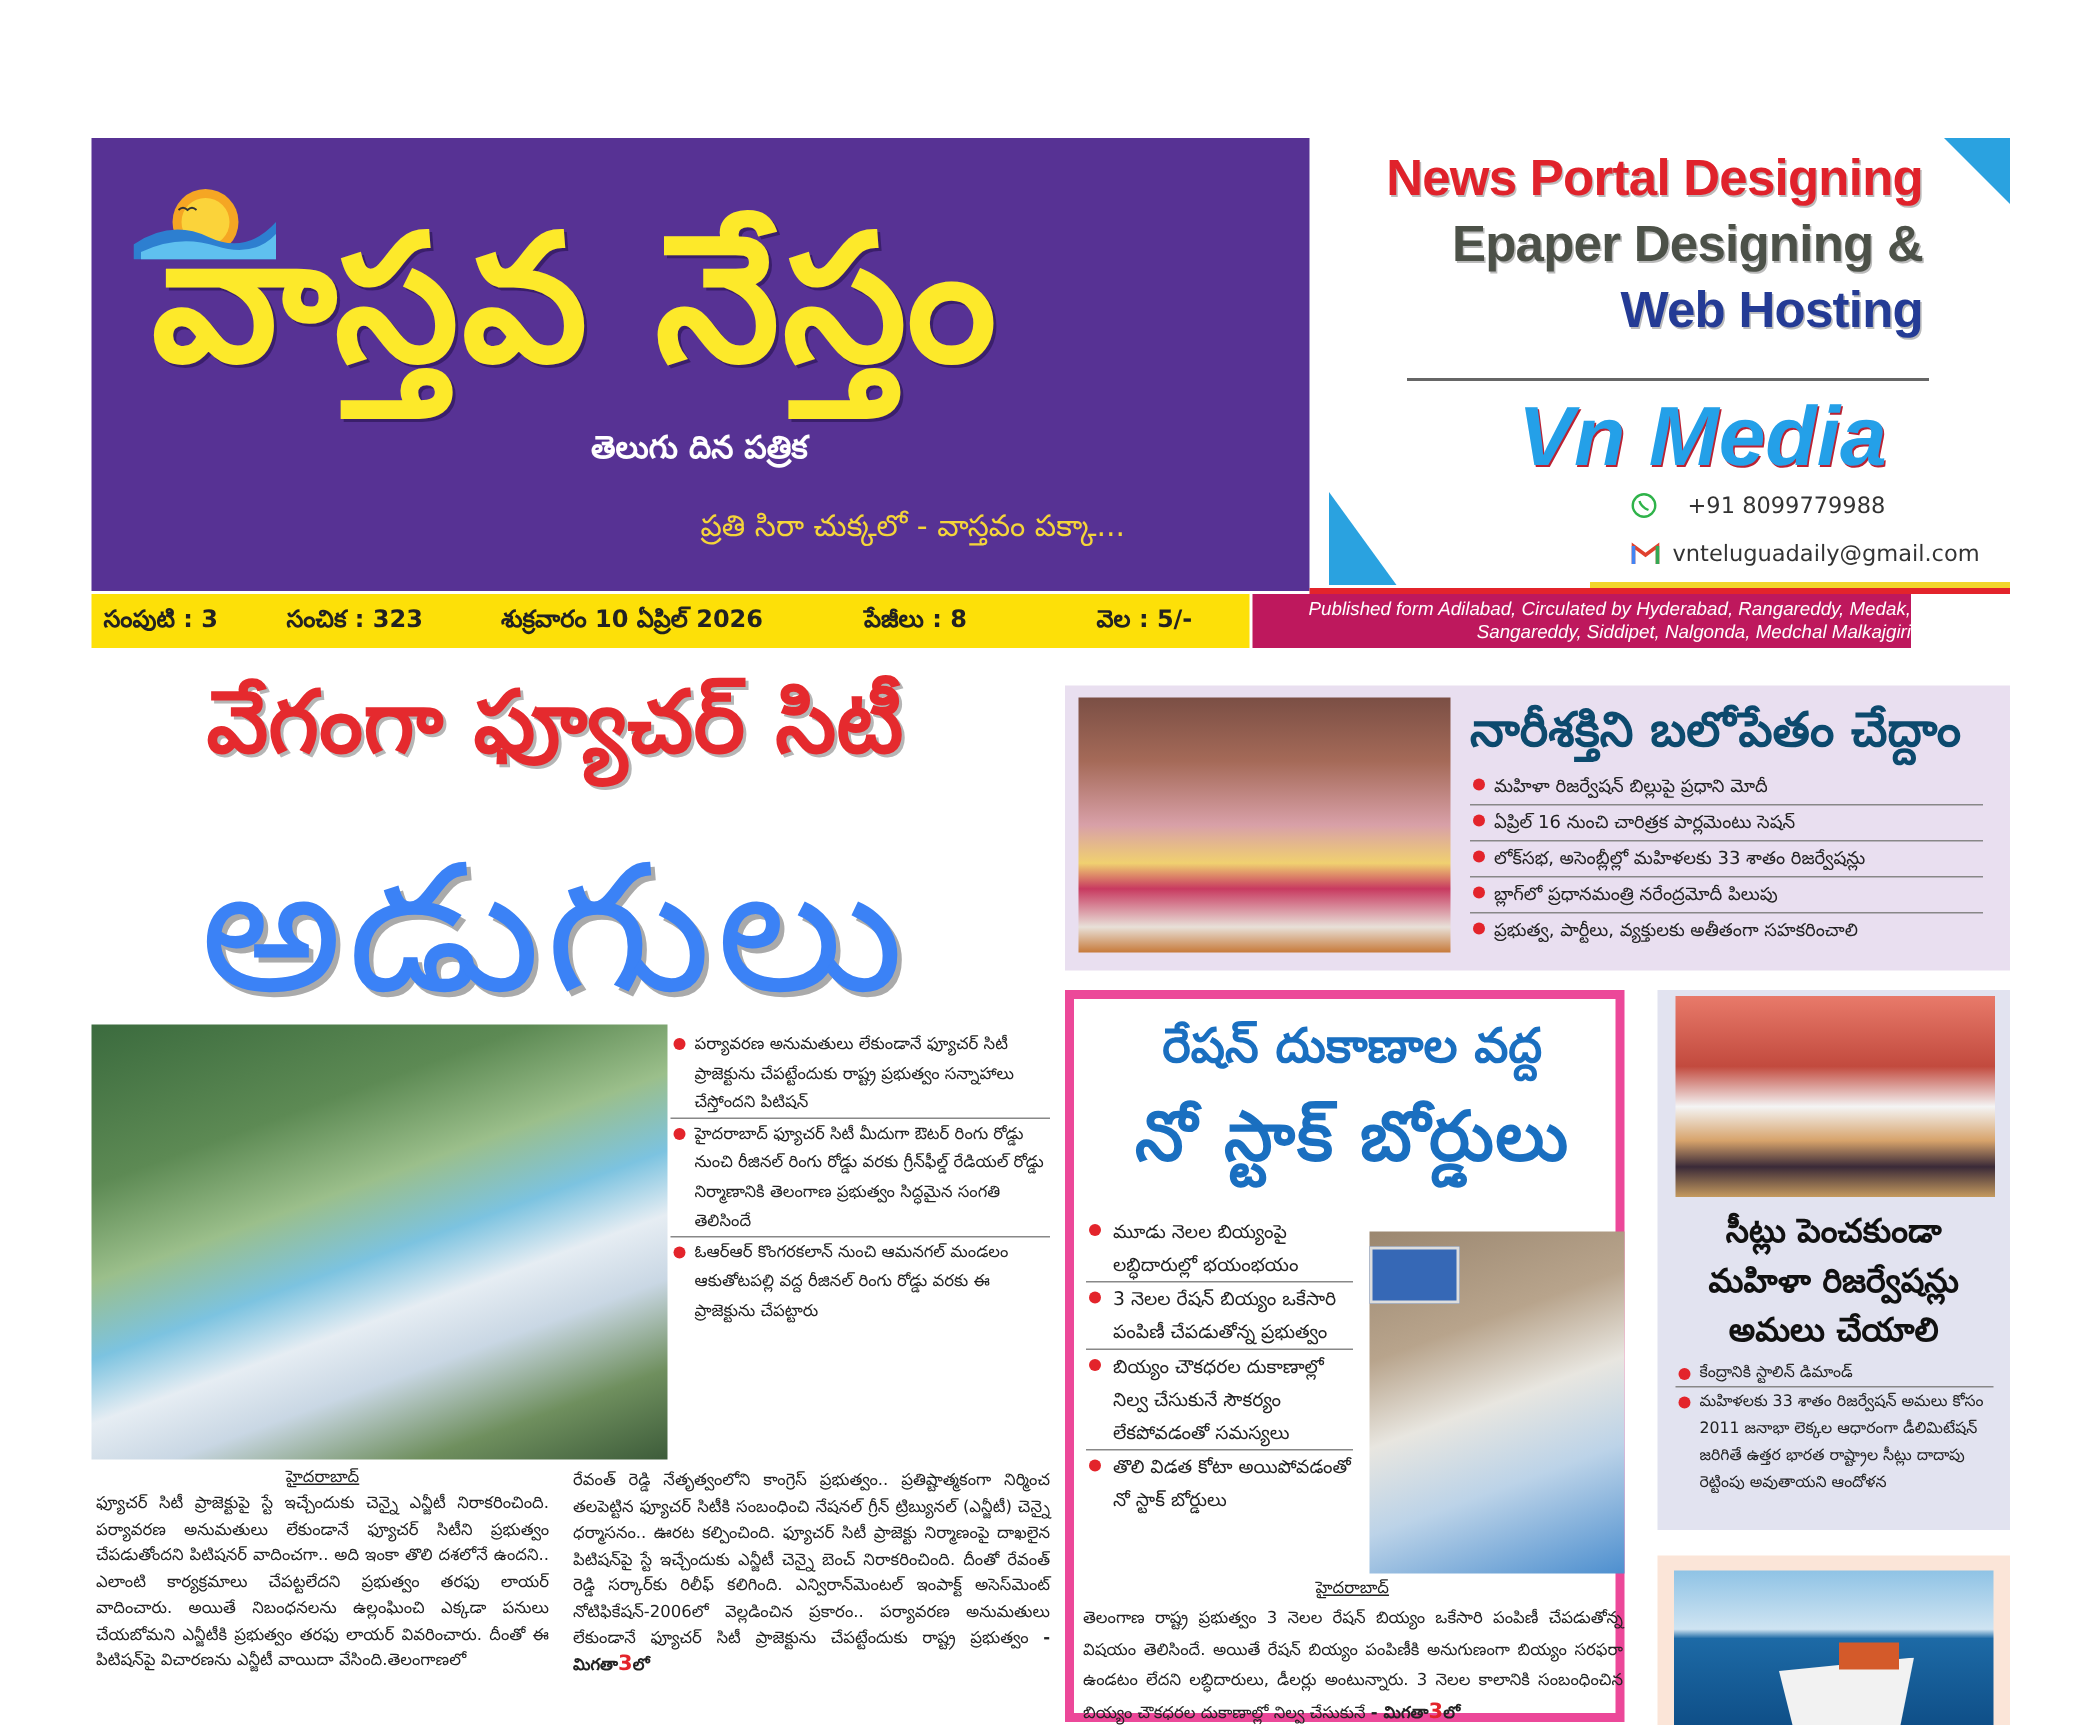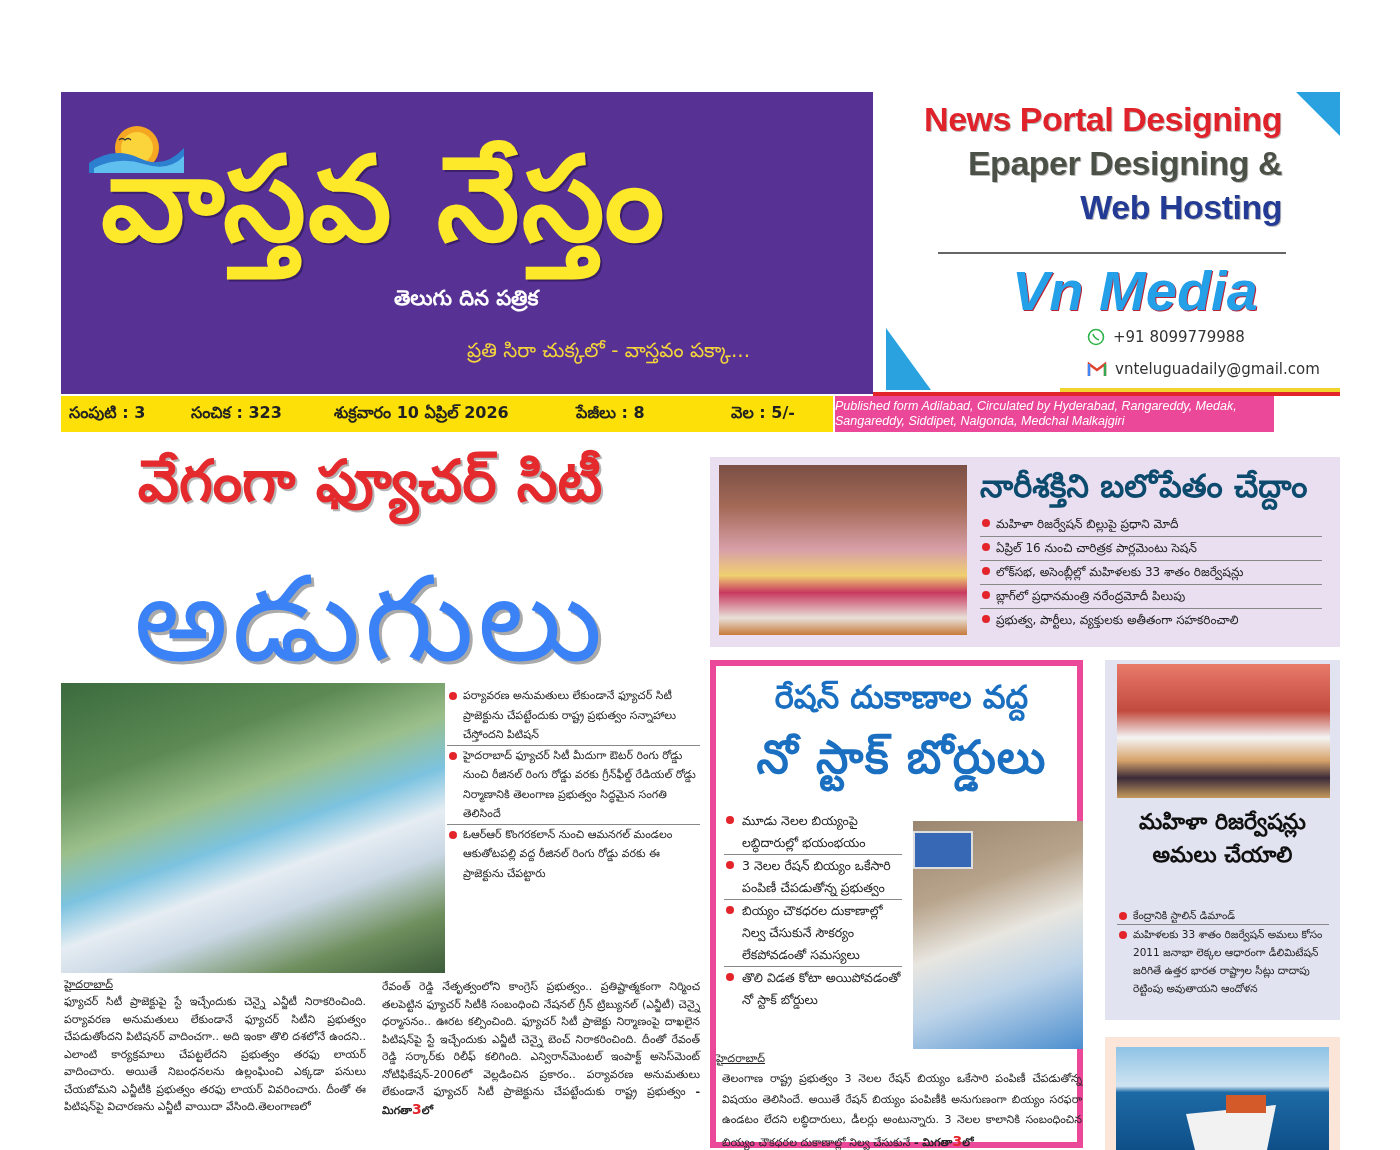--- a/index.html
+++ b/index.html
@@ -14,50 +14,50 @@
 #mast .tag{position:absolute;left:406px;top:246px;font-size:20px;color:#f5d53a}
 #sunlogo{position:absolute;left:28px;top:26px;width:95px;height:55px}
 
 
 #ad{left:880px;top:92px;width:460px;height:302px;background:#fff}
 #ad .l1{position:absolute;right:58px;top:8px;font-family:"Liberation Sans",sans-serif;font-weight:bold;font-size:34px;color:#e0222b;letter-spacing:-.5px;text-shadow:1px 1px 0 #bbb}
 #ad .l2{position:absolute;right:58px;top:52px;font-family:"Liberation Sans",sans-serif;font-weight:bold;font-size:34px;color:#4c5148;letter-spacing:-.5px;text-shadow:1px 1px 0 #bbb}
 #ad .l3{position:absolute;right:58px;top:96px;font-family:"Liberation Sans",sans-serif;font-weight:bold;font-size:34px;color:#243b95;letter-spacing:-.5px;text-shadow:1px 1px 0 #bbb}
 #ad .rule{position:absolute;left:58px;top:160px;width:348px;height:2px;background:#666}
 #ad .brand{position:absolute;left:132px;top:166px;font-family:"Liberation Sans",sans-serif;font-weight:bold;font-style:italic;font-size:56px;color:#24a0e8;text-shadow:1px 1px 0 #b23}
-#ad .phone{position:absolute;left:207px;top:236px;font-size:15px;color:#333;display:flex;align-items:flex-end;gap:8px}
+#ad .phone{position:absolute;left:207px;top:236px;font-size:15px;color:#333;display:flex;align-items:flex-end;gap:20px}
 #ad .mail{position:absolute;left:207px;top:268px;font-size:15px;color:#333;display:flex;align-items:center;gap:8px}
 #ad .ybar{position:absolute;left:180px;top:296px;width:280px;height:5px;background:#f2d52c}
 #ad .tri-tr{position:absolute;right:0;top:0;width:0;height:0;border-left:44px solid transparent;border-top:44px solid #2aa2e0}
 #ad .tri-bl{position:absolute;left:6px;top:236px;width:0;height:0;border-right:45px solid transparent;border-bottom:62px solid #2aa2e0}
 
 
 #strip{left:61px;top:396px;width:772px;height:36px;background:#fde008}
 #strip span{position:absolute;top:7px;font-size:16px;font-weight:bold;color:#222}
-#pubbar{left:835px;top:396px;width:439px;height:36px;background:#ec4899;color:#fff;font-family:"Liberation Sans",sans-serif;font-style:italic;font-size:12.5px;text-align:left;line-height:15px;padding-top:3px}
+#pubbar{left:835px;top:396px;width:439px;height:36px;background:#be185d;color:#fff;font-family:"Liberation Sans",sans-serif;font-style:italic;font-size:12.5px;text-align:right;line-height:15px;padding-top:3px}
 #redtopline{left:873px;top:392px;width:467px;height:4px;background:#e3242b}
 
 
 #h1a{left:60px;top:452px;width:620px;text-align:center;font-size:58px;font-weight:bold;color:#e52a2e;text-shadow:2px 2px 0 #b5b5b5;line-height:1}
 #h1b{left:60px;top:560px;width:620px;text-align:center;font-size:118px;font-weight:normal;color:#3b82f6;text-shadow:3px 3px 0 #aaa;line-height:1;letter-spacing:4px}
 
 
 #cityimg{left:61px;top:683px;width:384px;height:290px;overflow:hidden;background:linear-gradient(160deg,#3b6b3e 0%,#5d8a54 25%,#9bbf8b 40%,#7cc3e0 52%,#e6edf3 62%,#c9d7e4 72%,#6f8f5e 86%,#3d5c3a 100%)}
 
 
 .blist{list-style:none}
 .blist li{position:relative;padding-left:16px;border-bottom:1px solid #888;font-size:11.5px;line-height:20px;color:#222}
 .blist li:last-child{border-bottom:none}
 .blist li::before{content:"";position:absolute;left:2px;top:6px;width:8px;height:8px;border-radius:50%;background:#e3242b}
 
 #leftbul{left:447px;top:686px;width:253px}
 #leftbul li{line-height:19.5px;font-size:11px}
 
 
-.dateline{font-size:11px;text-align:left;text-decoration:underline;color:#222}
+.dateline{font-size:11px;text-align:center;text-decoration:underline;color:#222}
 .body{font-size:11px;line-height:17.5px;color:#222;text-align:justify}
 .cont{font-weight:bold;font-size:11px}
 .cont b{color:#e3242b;font-size:14px}
 
 #col1{left:64px;top:978px;width:302px}
 #col2{left:382px;top:978px;width:318px}
 
 
 #nari{left:710px;top:457px;width:630px;height:190px;background:#e9dff0}
 #nariimg{position:absolute;left:9px;top:8px;width:248px;height:170px;background:linear-gradient(180deg,#7b4f45 0%,#a56a58 25%,#d8a0a8 50%,#f0d070 65%,#c83a60 75%,#e8e0d8 90%,#c77a3a 100%)}
@@ -186,20 +186,21 @@
       <div class="scale"></div>
     </div>
   <div class="dl dateline">హైదరాబాద్</div>
   <p class="bd body"><span>తెలంగాణ రాష్ట్ర ప్రభుత్వం 3 నెలల రేషన్ బియ్యం ఒకేసారి పంపిణీ చేపడుతోన్న విషయం తెలిసిందే. అయితే రేషన్ బియ్యం పంపిణీకి అనుగుణంగా బియ్యం సరఫరా ఉండటం లేదని లబ్ధిదారులు, డీలర్లు అంటున్నారు. 3 నెలల కాలానికి సంబంధించిన బియ్యం చౌకధరల దుకాణాల్లో నిల్వ చేసుకునే</span>
     <span class="cont"><span>- మిగతా</span><b>3</b><span>లో</span></span></p>
 </div>
 
 <div id="stalin" class="abs">
   <div id="stalinimg"></div>
   <div class="title">
+    <div>సీట్లు పెంచకుండా</div>
     <div>మహిళా రిజర్వేషన్లు</div>
     <div>అమలు చేయాలి</div>
   </div>
   <ul id="stalinul" class="blist">
     <li>కేంద్రానికి స్టాలిన్ డిమాండ్</li>
     <li>మహిళలకు 33 శాతం రిజర్వేషన్ అమలు కోసం 2011 జనాభా లెక్కల ఆధారంగా డీలిమిటేషన్ జరిగితే ఉత్తర భారత రాష్ట్రాల సీట్లు దాదాపు రెట్టింపు అవుతాయని ఆందోళన</li>
   </ul>
 </div>
 
 <div id="shipbox" class="abs">

